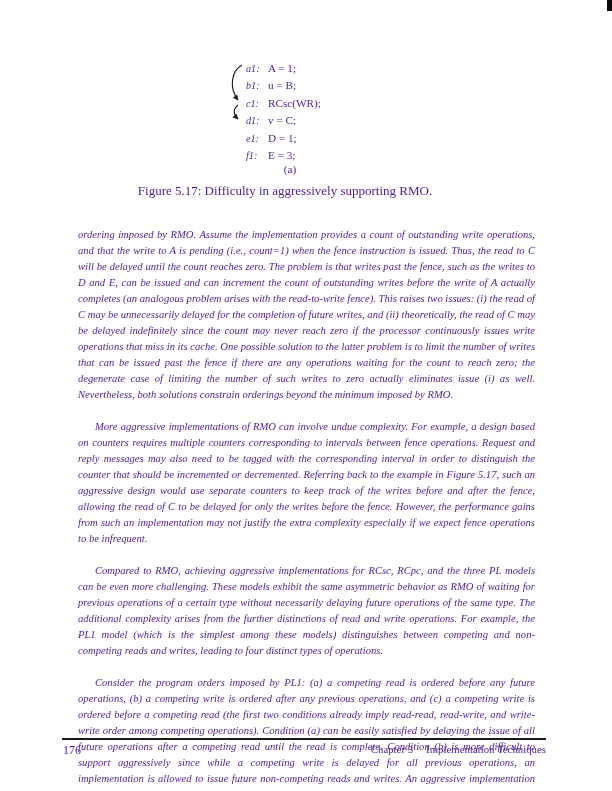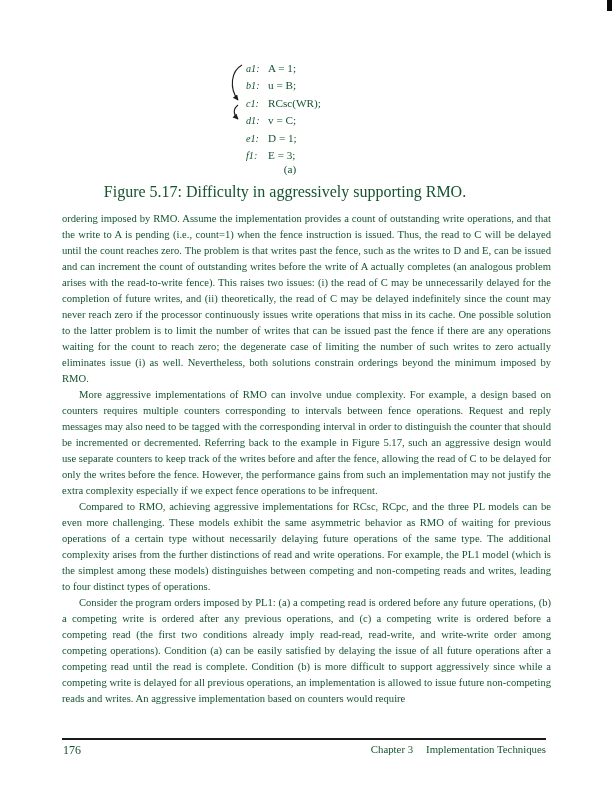--- a/index.html
+++ b/index.html
@@ -1,38 +1,38 @@
 <!DOCTYPE html>
 <html><head>
 <meta charset="utf-8">
 <style>
   html,body{margin:0;padding:0;background:#e8e8e8;}
   .page{
     position:relative;width:612px;height:791px;background:#ffffff;
-    font-family:"Liberation Serif", serif;color:#14532d;overflow:hidden;
+    font-family:"Liberation Serif", serif;color:#4c1d95;overflow:hidden;
     margin:0 auto;
   }
   
   .corner-mark{position:absolute;top:0;right:0;width:5px;height:11px;background:#0a0a0a;}
 
   
   .listing{position:absolute;left:246px;top:60px;font-size:11.2px;}
   .code-line{display:flex;align-items:baseline;height:17.4px;line-height:17.4px;}
   .code-label{font-style:italic;font-size:10.2px;width:20px;flex:0 0 auto;}
   .code-stmt{margin-left:2px;white-space:pre;}
   .arrows{position:absolute;left:227px;top:62px;}
   .panel-label{position:absolute;left:250px;top:163px;width:80px;text-align:center;font-size:11.2px;}
-  .caption{position:absolute;left:25px;top:183px;width:520px;text-align:center;font-size:16px;}
+  .caption{position:absolute;left:25px;top:183px;width:520px;text-align:center;font-size:13px;}
 
   
   .body-text{
     position:absolute;left:62px;top:211px;width:489px;
     font-size:10.6px;line-height:16px;text-align:justify;
   }
-  .body-text p{margin:0;padding:0;text-indent:17px;}
+  .body-text p{margin:16px;padding:0;text-indent:17px;font-style:italic;}
   .body-text p.noindent{text-indent:0;}
 
   
   .footer-rule{position:absolute;left:62px;top:738px;width:484px;height:2px;background:#1a1a1a;}
   .page-number{position:absolute;left:63px;top:743px;font-size:12px;}
   .running-head{position:absolute;left:62px;top:743px;width:484px;text-align:right;font-size:10.8px;}
   .running-head .chap-title{margin-left:13px;margin-top:8px;}
 </style>
 </head>
 <body>

